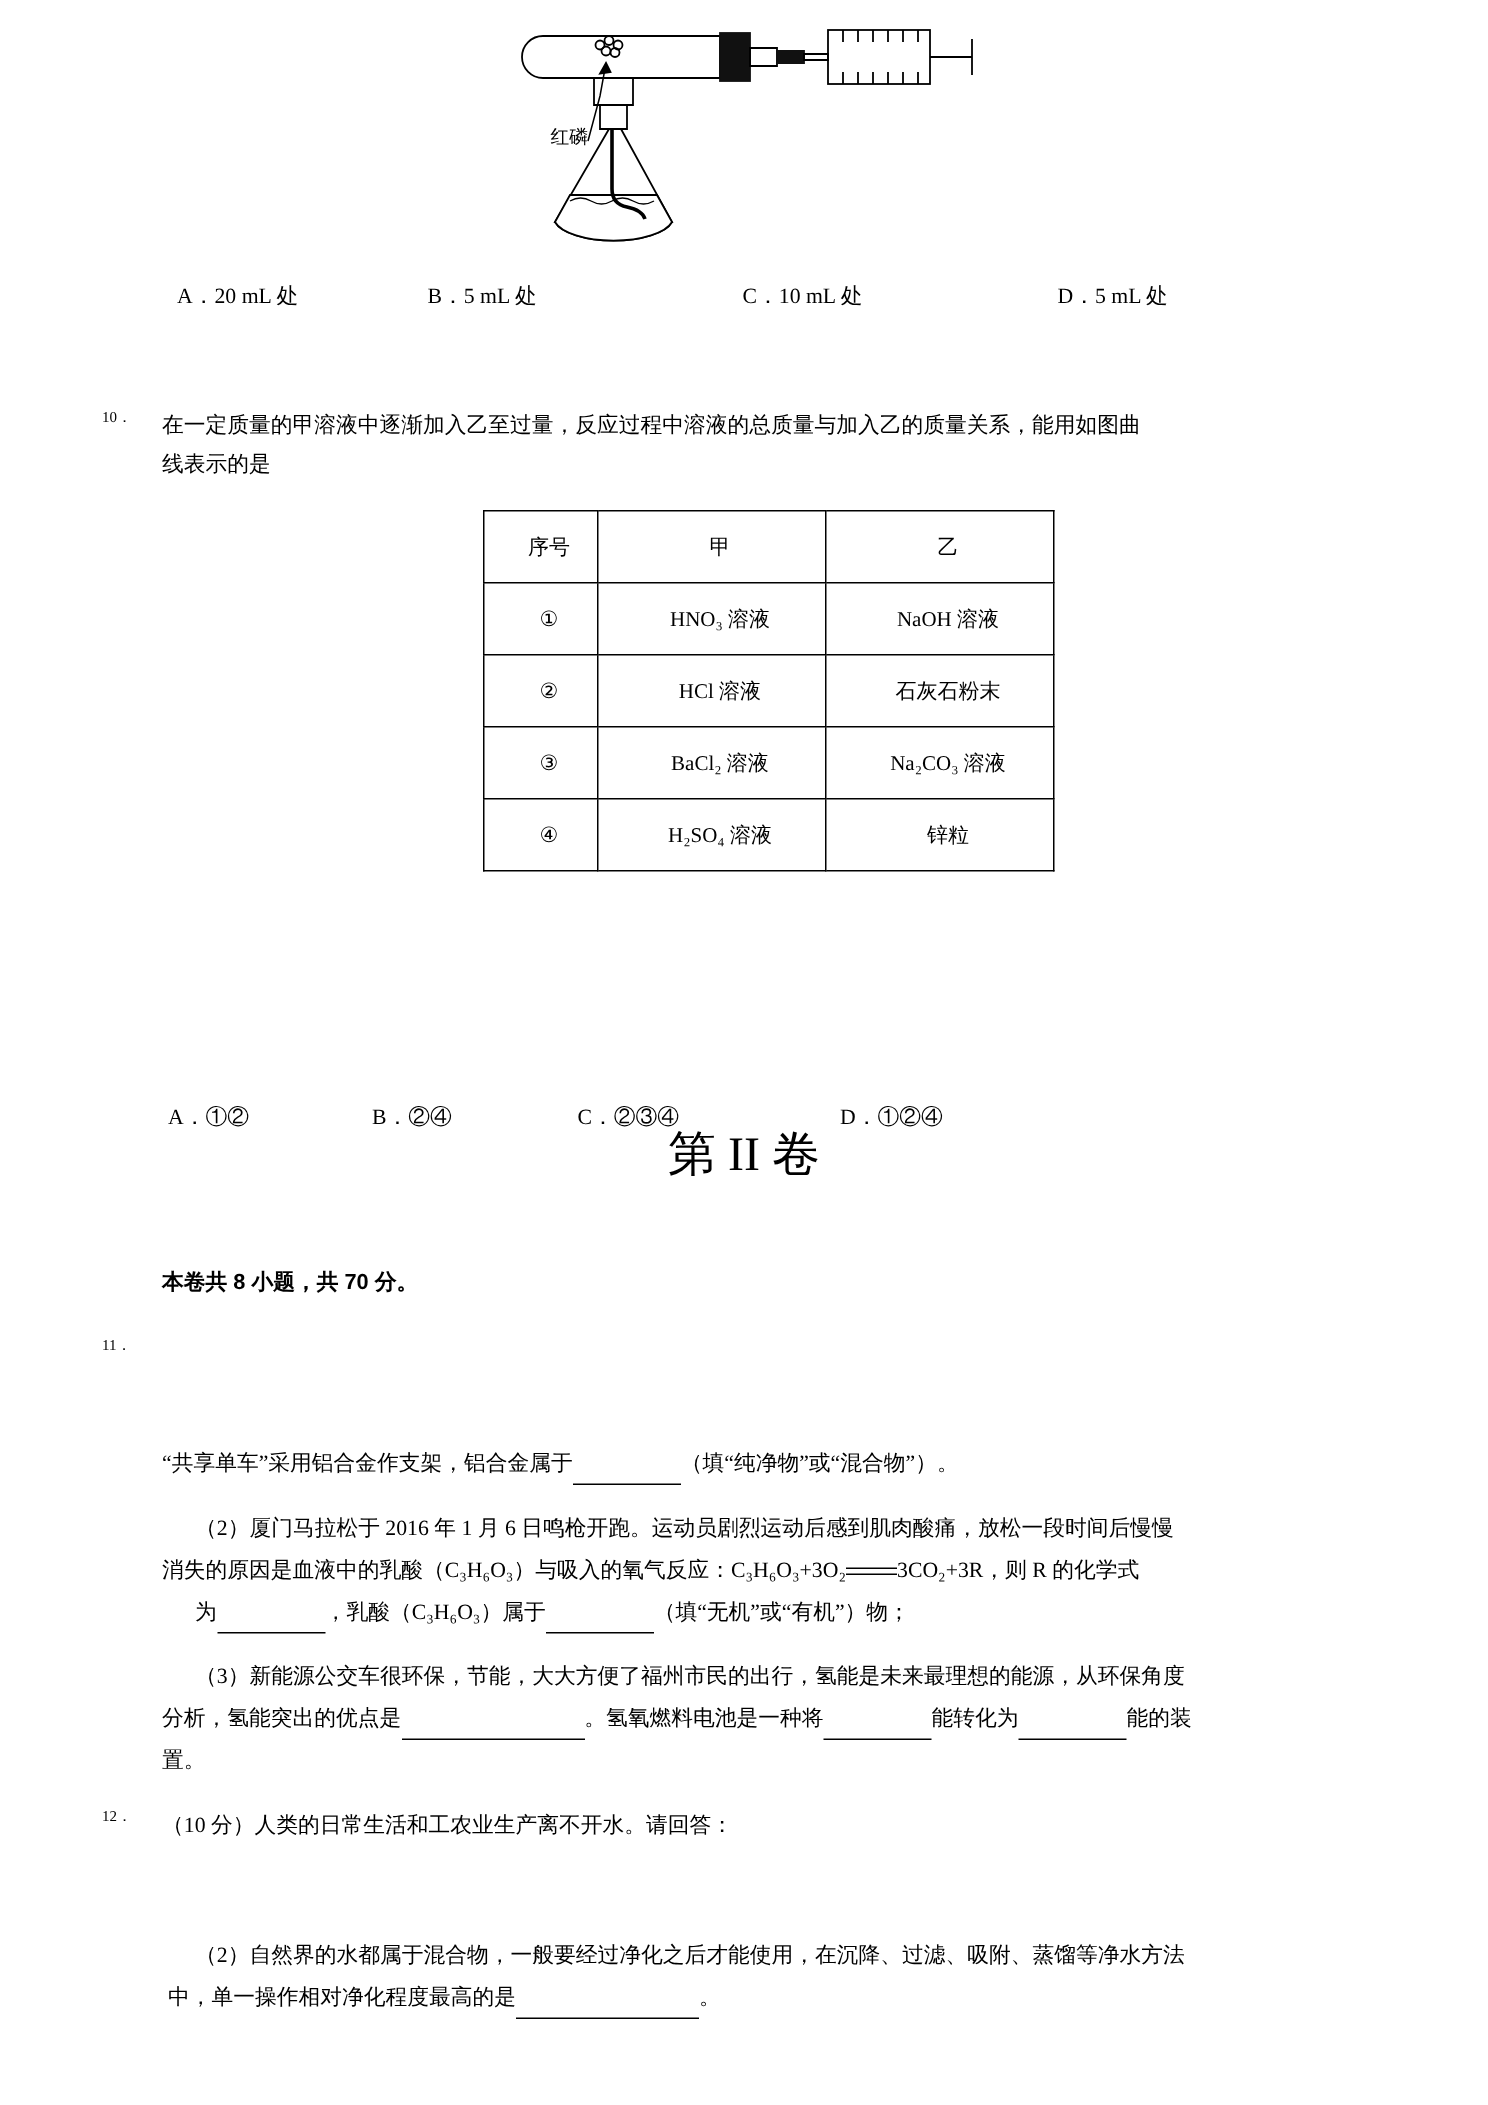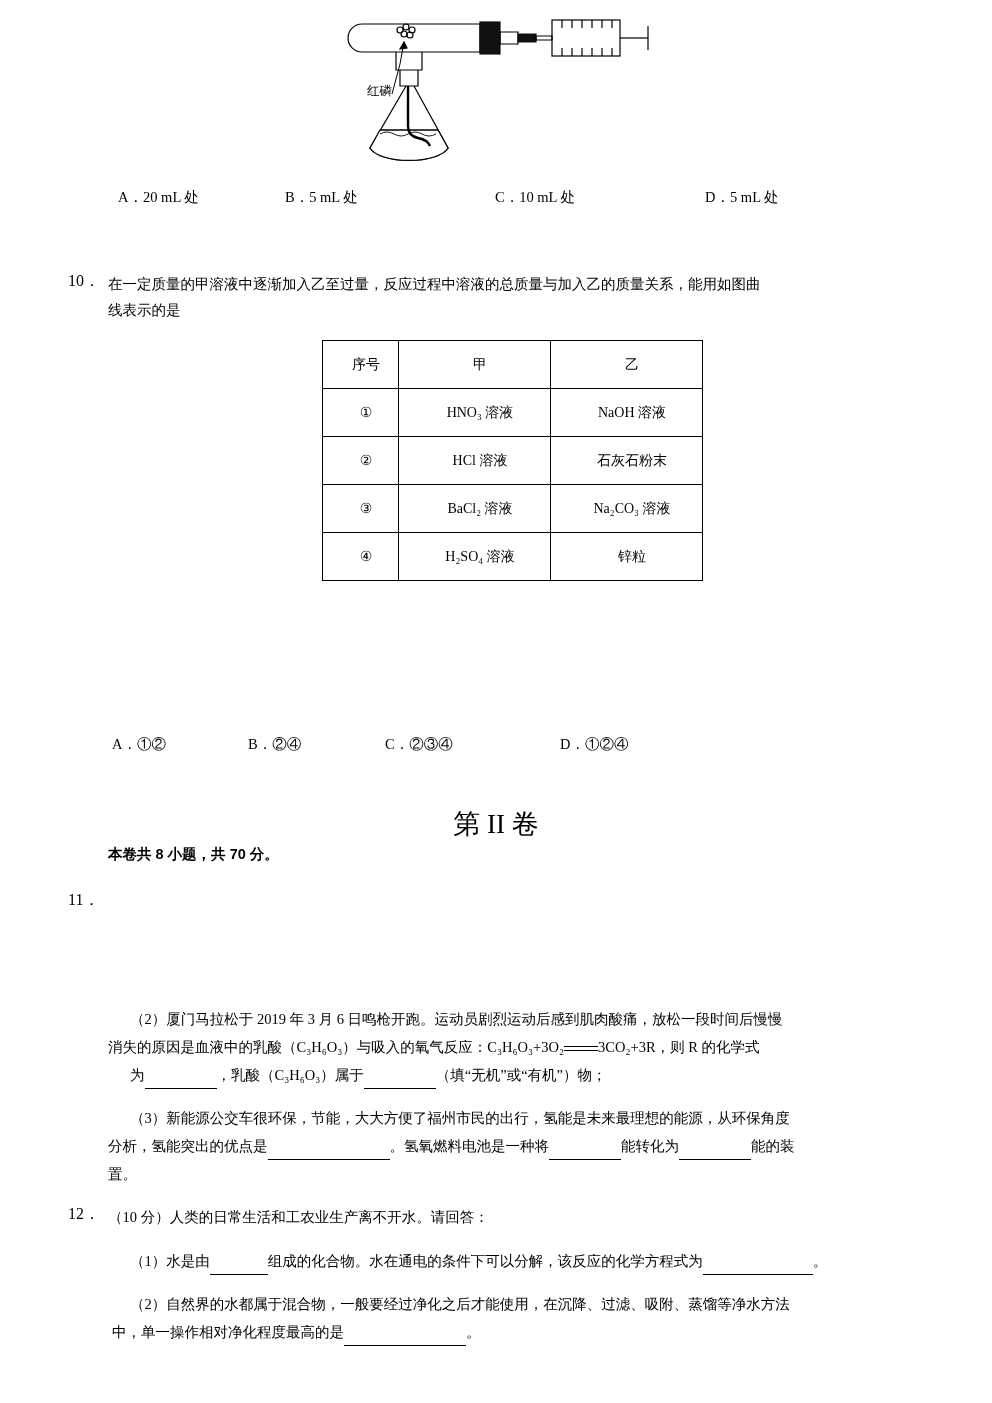--- a/index.html
+++ b/index.html
@@ -35,21 +35,21 @@
     position: absolute;
     left: 367px;
     top: 83px;
     font-size: 12.5px;
     font-family: "Liberation Serif", serif;
   }
 
   
   .q-num {
     position: absolute;
-    font-size: 16px;
+    font-size: 10px;
     font-family: "Liberation Serif", serif;
   }
   .body-line {
     position: absolute;
     font-size: 14.5px;
     line-height: 26px;
     font-family: "Liberation Serif", serif;
     white-space: nowrap;
   }
   .opts-row {
@@ -112,24 +112,24 @@
     position: absolute;
     left: 24px;
     top: 120px;
     font-size: 11.5px;
   }
 
   
   .sec-title {
     position: absolute;
     left: 0;
-    top: 806px;
+    top: 748px;
     width: 992px;
     text-align: center;
-    font-size: 27px;
+    font-size: 32px;
     font-family: "Liberation Serif", serif;
   }
   .bold-note {
     position: absolute;
     left: 108px;
     top: 845px;
     font-size: 14.5px;
     font-weight: bold;
     font-family: "Liberation Sans", sans-serif;
   }
@@ -270,40 +270,40 @@
     <span class="opt" style="left:248px;">B．②④</span>
     <span class="opt" style="left:385px;">C．②③④</span>
     <span class="opt" style="left:560px;">D．①②④</span>
   </div>
 
   <div class="sec-title">第 II 卷</div>
   <div class="bold-note">本卷共 8 小题，共 70 分。</div>
 
   <div class="q-num" style="left:68px; top:890px;">11．</div>
 
-
-  <div class="body-line" style="left:130px; top:1006px;">（2）厦门马拉松于 2019 年 3 月 6 日鸣枪开跑。运动员剧烈运动后感到肌肉酸痛，放松一段时间后慢慢</div>
+  <div class="body-line" style="left:108px; top:963px;">
+    <span>“共享单车”采用铝合金作支架，铝合金属于</span><span class="blank b-md">&nbsp;</span><span>（填“纯净物”或“混合物”）。</span>
+  </div>
+
+  <div class="body-line" style="left:130px; top:1006px;">（2）厦门马拉松于 2016 年 1 月 6 日鸣枪开跑。运动员剧烈运动后感到肌肉酸痛，放松一段时间后慢慢</div>
   <div class="body-line" style="left:108px; top:1034px;">
     <span>消失的原因是血液中的乳酸（C₃H₆O₃）与吸入的氧气反应：C₃H₆O₃+3O₂</span><span class="eqarrow"></span><span>3CO₂+3R，则 R 的化学式</span>
   </div>
   <div class="body-line" style="left:130px; top:1062px;">
     <span>为</span><span class="blank b-md">&nbsp;</span><span>，乳酸（C₃H₆O₃）属于</span><span class="blank b-md">&nbsp;</span><span>（填“无机”或“有机”）物；</span>
   </div>
 
   <div class="body-line" style="left:130px; top:1105px;">（3）新能源公交车很环保，节能，大大方便了福州市民的出行，氢能是未来最理想的能源，从环保角度</div>
   <div class="body-line" style="left:108px; top:1133px;">
     <span>分析，氢能突出的优点是</span><span class="blank b-xl">&nbsp;</span><span>。氢氧燃料电池是一种将</span><span class="blank b-md">&nbsp;</span><span>能转化为</span><span class="blank b-md">&nbsp;</span><span>能的装</span>
   </div>
   <div class="body-line" style="left:108px; top:1161px;">置。</div>
 
   <div class="q-num" style="left:68px; top:1204px;">12．</div>
   <div class="body-line" style="left:108px; top:1204px;">（10 分）人类的日常生活和工农业生产离不开水。请回答：</div>
 
-  <div class="body-line" style="left:130px; top:1248px;">
-    <span>（1）水是由</span><span class="blank b-sm">&nbsp;</span><span>组成的化合物。水在通电的条件下可以分解，该反应的化学方程式为</span><span class="blank b-lg">&nbsp;</span><span>。</span>
-  </div>
 
   <div class="body-line" style="left:130px; top:1291px;">（2）自然界的水都属于混合物，一般要经过净化之后才能使用，在沉降、过滤、吸附、蒸馏等净水方法</div>
   <div class="body-line" style="left:112px; top:1319px;">
     <span>中，单一操作相对净化程度最高的是</span><span class="blank b-xl">&nbsp;</span><span>。</span>
   </div>
 
 </div>
 
 </body></html>

